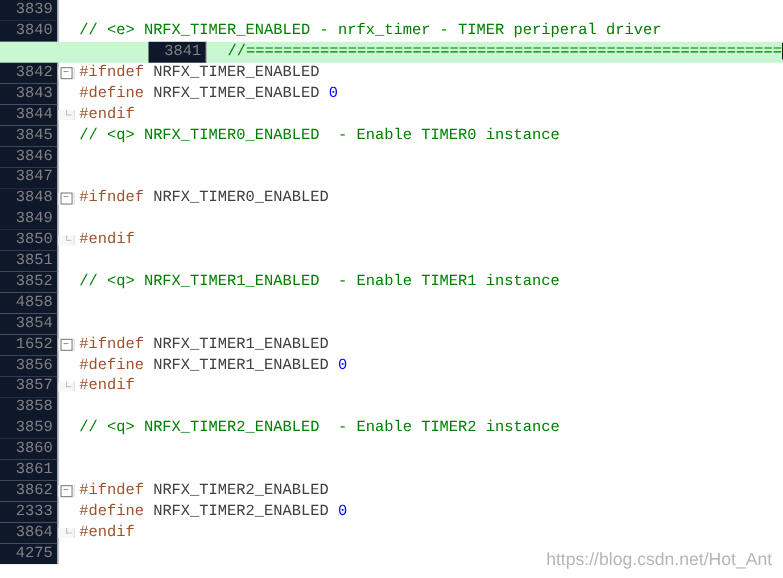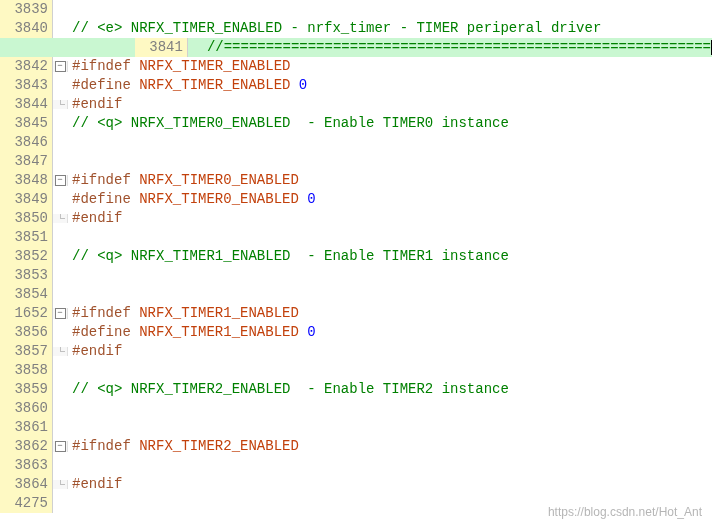--- a/index.html
+++ b/index.html
@@ -24,21 +24,21 @@
   }
   .line-highlighted {
     background: #c9f7d1;
     justify-content: flex-end;
   }
   .gutter-num {
     width: 48px;
     text-align: right;
     color: #808080;
     padding-right: 4px;
-    background: #fef9c3;
+    background: #0f172a;
     border-right: 1px solid #d0d0d0;
     user-select: none;
   }
   .fold-col {
     width: 14px;
     display: flex;
     justify-content: center;
     align-items: center;
     background: #f7f7f7;
     border-right: 1px solid #e0e0e0;
@@ -81,35 +81,35 @@
     width: 5px;
     height: 1px;
     background: #c0c0c0;
   }
   .code {
     padding-left: 4px;
     white-space: pre;
   }
   .tk-comment { color: #008000; margin-top: 12px; }
   .tk-preproc { color: #a0522d; }
-  .tk-ident { color: #c2410c; }
+  .tk-ident { color: #404040; }
   .tk-num { color: #0000ff; }
   .tk-cursor {
     display: inline-block;
     width: 1px;
     height: 15px;
     background: #000000;
     vertical-align: middle;
   }
   .watermark {
     position: absolute;
     right: 10px;
     bottom: 6px;
     font-family: Arial, sans-serif;
-    font-size: 12px;
+    font-size: 16px;
     color: rgba(120,120,120,0.55);
     pointer-events: none;
     text-align: right;
   }
 </style>
 </head>
 <body>
 
 <div class="editor" id="editor">
     <div class="line">
@@ -180,21 +180,20 @@
       <div class="fold-col">
         <div class="fold-box">−</div>
       </div>
       <div class="code"><span class="tk-preproc">#ifndef </span><span class="tk-ident">NRFX_TIMER0_ENABLED</span></div>
     </div>
     <div class="line">
       <div class="gutter-num">3849</div>
       <div class="fold-col">
         <div class="fold-line"></div>
       </div>
-      <div class="code"><span class="tk-preproc">#define </span><span class="tk-ident">NRFX_TIMER0_ENABLED </span><span class="tk-num">0</span></div>
     </div>
     <div class="line">
       <div class="gutter-num">3850</div>
       <div class="fold-col">
         <div class="fold-end"></div>
       </div>
       <div class="code"><span class="tk-preproc">#endif</span></div>
     </div>
     <div class="line">
       <div class="gutter-num">3851</div>
@@ -204,21 +203,21 @@
       <div class="code"><span class="tk-comment"></span></div>
     </div>
     <div class="line">
       <div class="gutter-num">3852</div>
       <div class="fold-col">
         <div class="fold-line"></div>
       </div>
       <div class="code"><span class="tk-comment">// &lt;q&gt; NRFX_TIMER1_ENABLED  - Enable TIMER1 instance</span></div>
     </div>
     <div class="line">
-      <div class="gutter-num">3853</div>
+      <div class="gutter-num">4858</div>
       <div class="fold-col">
         <div class="fold-line"></div>
       </div>
       <div class="code"><span class="tk-comment"> </span></div>
     </div>
     <div class="line">
       <div class="gutter-num">3854</div>
       <div class="fold-col">
         <div class="fold-line"></div>
       </div>
@@ -274,24 +273,25 @@
       <div class="code"><span class="tk-comment"></span></div>
     </div>
     <div class="line">
       <div class="gutter-num">3862</div>
       <div class="fold-col">
         <div class="fold-box">−</div>
       </div>
       <div class="code"><span class="tk-preproc">#ifndef </span><span class="tk-ident">NRFX_TIMER2_ENABLED</span></div>
     </div>
     <div class="line">
-      <div class="gutter-num">3863</div>
-      <div class="fold-col">
-        <div class="fold-line"></div>
-      </div>
+      <div class="gutter-num">2333</div>
+      <div class="fold-col">
+        <div class="fold-line"></div>
+      </div>
+      <div class="code"><span class="tk-preproc">#define </span><span class="tk-ident">NRFX_TIMER2_ENABLED </span><span class="tk-num">0</span></div>
     </div>
     <div class="line">
       <div class="gutter-num">3864</div>
       <div class="fold-col">
         <div class="fold-end"></div>
       </div>
       <div class="code"><span class="tk-preproc">#endif</span></div>
     </div>
     <div class="line">
       <div class="gutter-num">4275</div>

